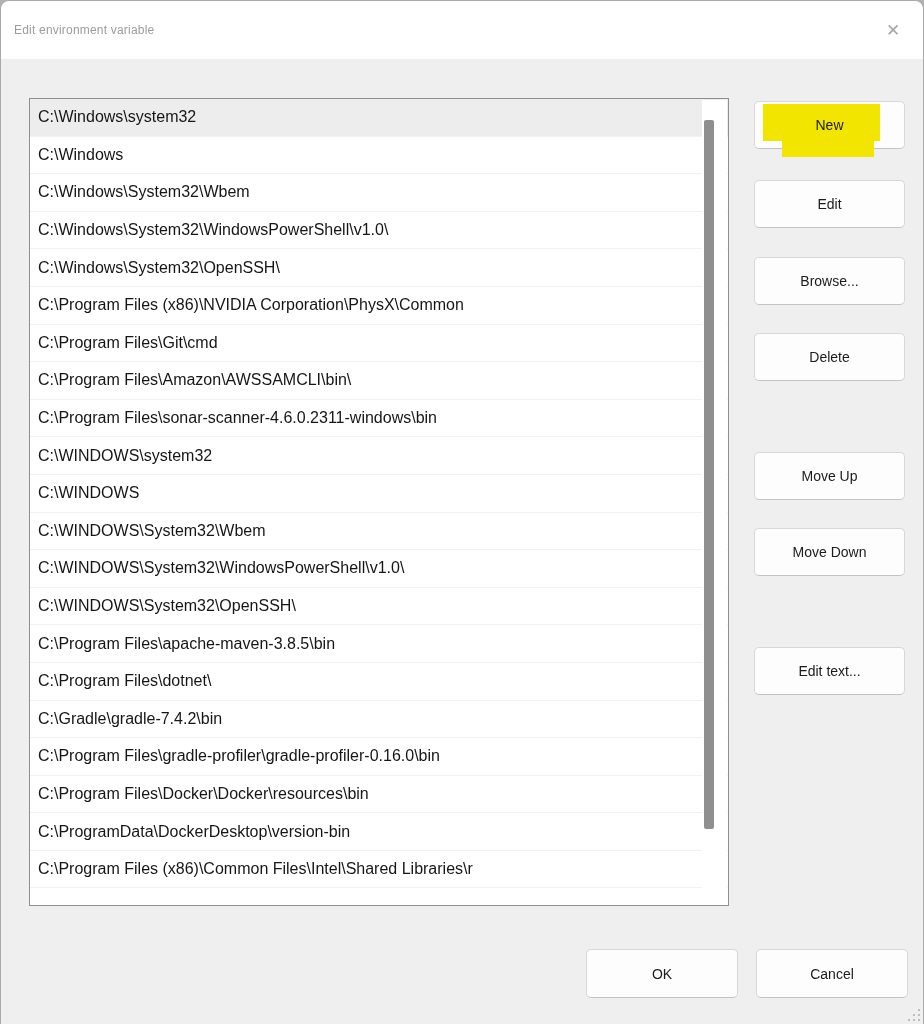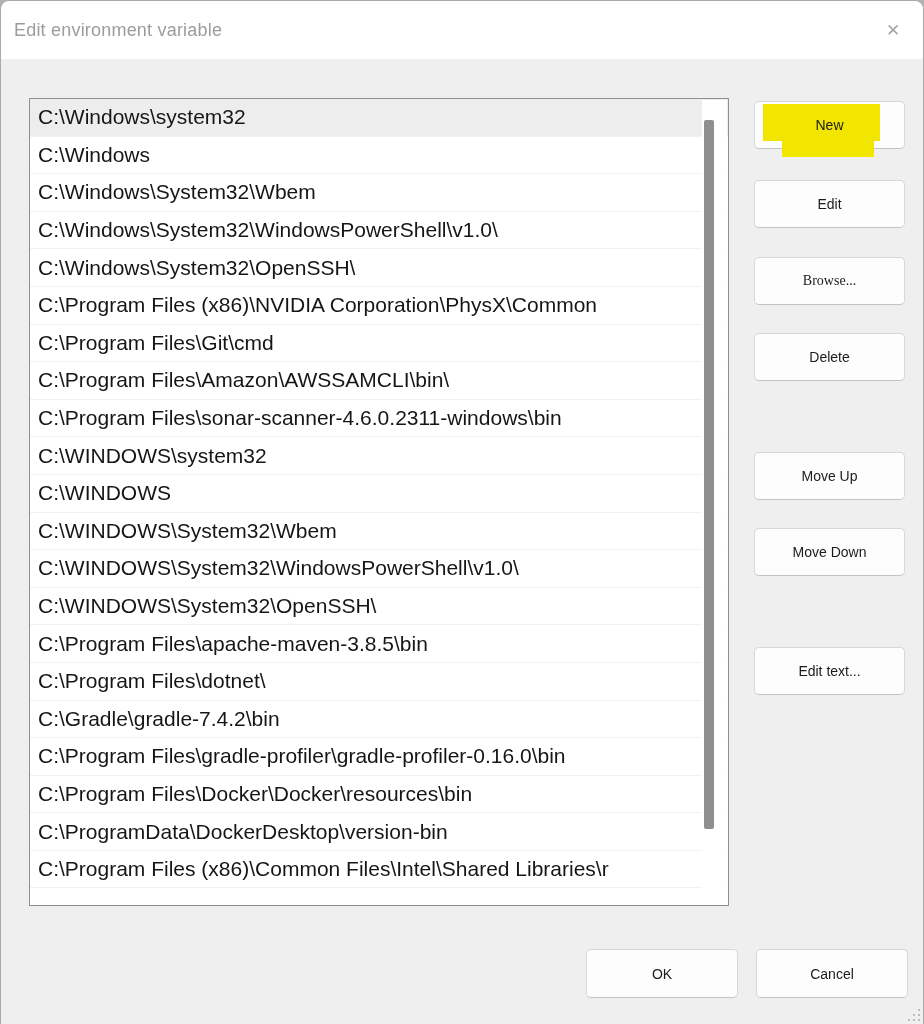--- a/index.html
+++ b/index.html
@@ -21,21 +21,21 @@
   }
   
   .titlebar{
     position:absolute;left:0;top:0;right:0;height:58px;
     background:#ffffff;
     border-radius:8px 8px 0 0;
   }
   .title{
     position:absolute;left:13px;top:0;height:58px;
     display:flex;align-items:center;
-    font-size:18px;color:#9c9c9c;
+    font-size:12px;color:#9c9c9c;
     letter-spacing:.2px;
     white-space:nowrap;
   }
   .close-btn{
     position:absolute;right:8px;top:7px;width:44px;height:44px;
     display:flex;align-items:center;justify-content:center;
     cursor:default;
   }
   .close-glyph{
     font-size:17px;color:#a6a6a6;line-height:1;
@@ -49,21 +49,21 @@
     border:1px solid #8f8f8f;
     box-sizing:border-box;
     overflow:hidden;
   }
   .row{
     height:37.6px;
     display:flex;align-items:center;
     padding-left:8px;
     box-sizing:border-box;
     border-bottom:1px solid #f2f2f2;
-    font-size:21px;color:#161616;
+    font-size:16px;color:#161616;
     white-space:nowrap;overflow:hidden;
     background:#ffffff;
   }
   .row.selected{background:#ededed;}
   
   .v-scroll-track{
     position:absolute;top:1px;bottom:1px;right:1px;width:25px;
     background:#ffffff;
   }
   .v-scroll-thumb{
@@ -81,21 +81,21 @@
     border-bottom-color:#c3c3c3;
     border-radius:5px;
     display:flex;align-items:center;justify-content:center;
     font-size:14px;color:#1b1b1b;
     box-sizing:border-box;
     cursor:default;
   }
   .btn span{position:relative;z-index:3;}
   .btn-new      {left:753px;top:100px;}
   .btn-edit     {left:753px;top:179px;}
-  .btn-browse   {left:753px;top:256px;font-family:Liberation Serif, serif;}
+  .btn-browse   {left:753px;top:256px;}
   .btn-delete   {left:753px;top:332px;}
   .btn-moveup   {left:753px;top:451px;}
   .btn-movedown {left:753px;top:527px;}
   .btn-edittext {left:753px;top:646px;text-align:center;}
   .btn-ok       {left:585px;top:948px;width:152px;height:49px;}
   .btn-cancel   {left:755px;top:948px;width:152px;height:49px;}
   
   .hl-rect{position:absolute;z-index:1;}
   .hl-main{left:8px;top:2px;width:117px;height:37px;}
   .hl-tail{left:27px;top:38px;width:92px;height:17px;}

